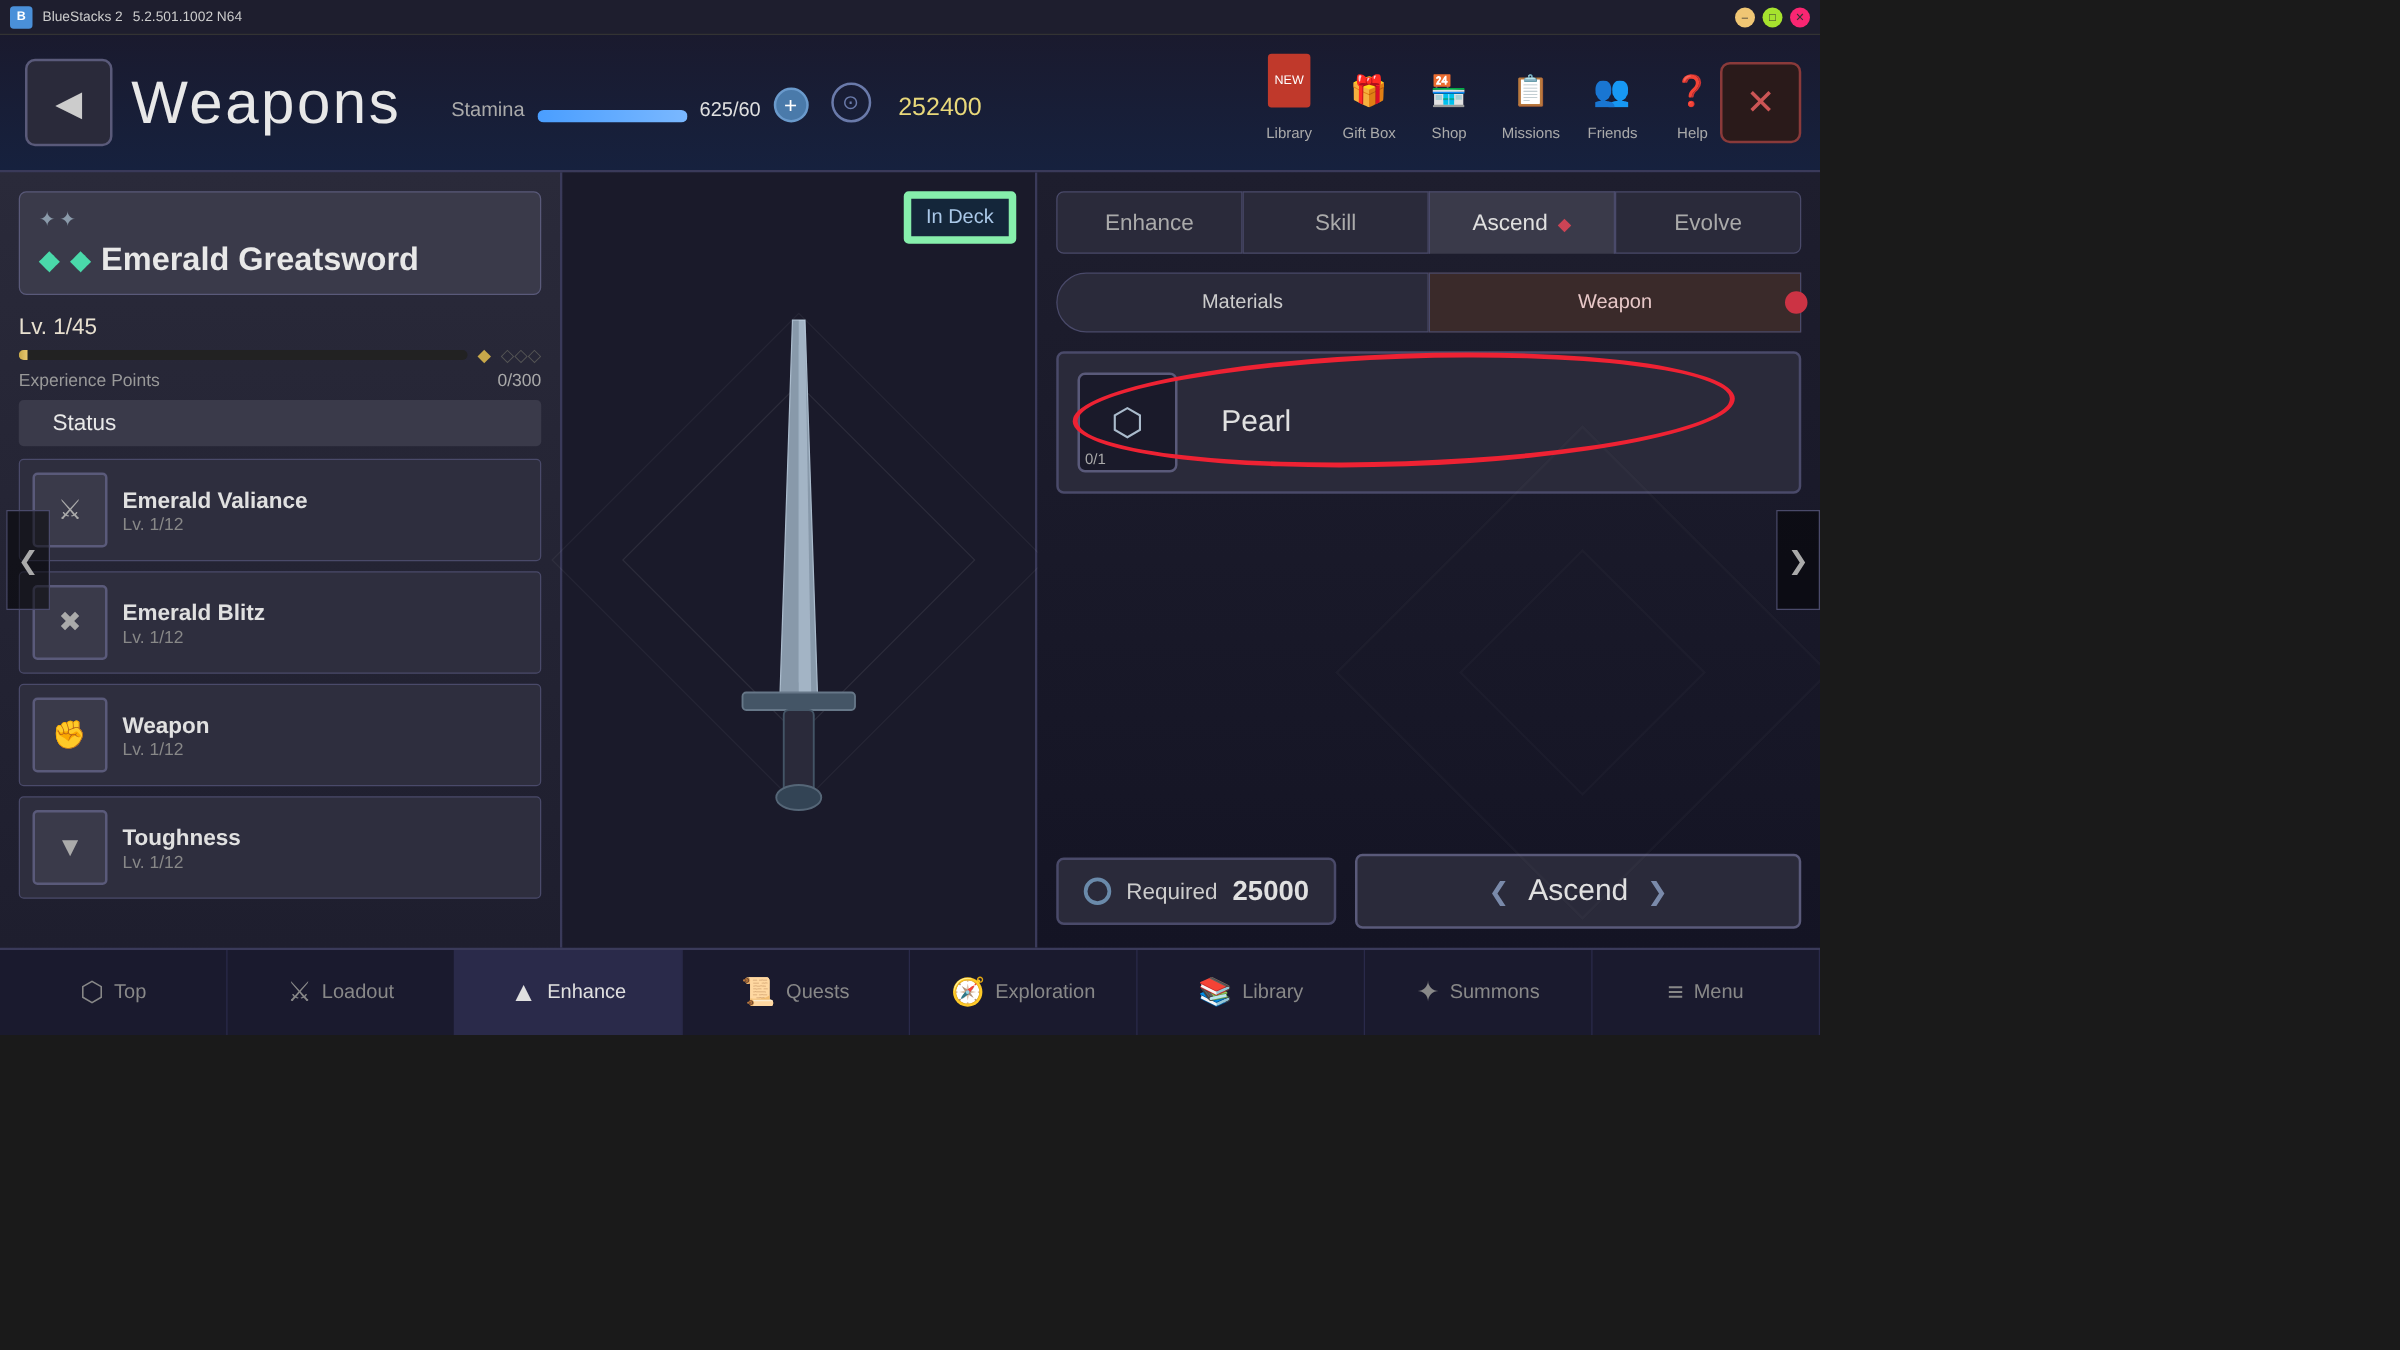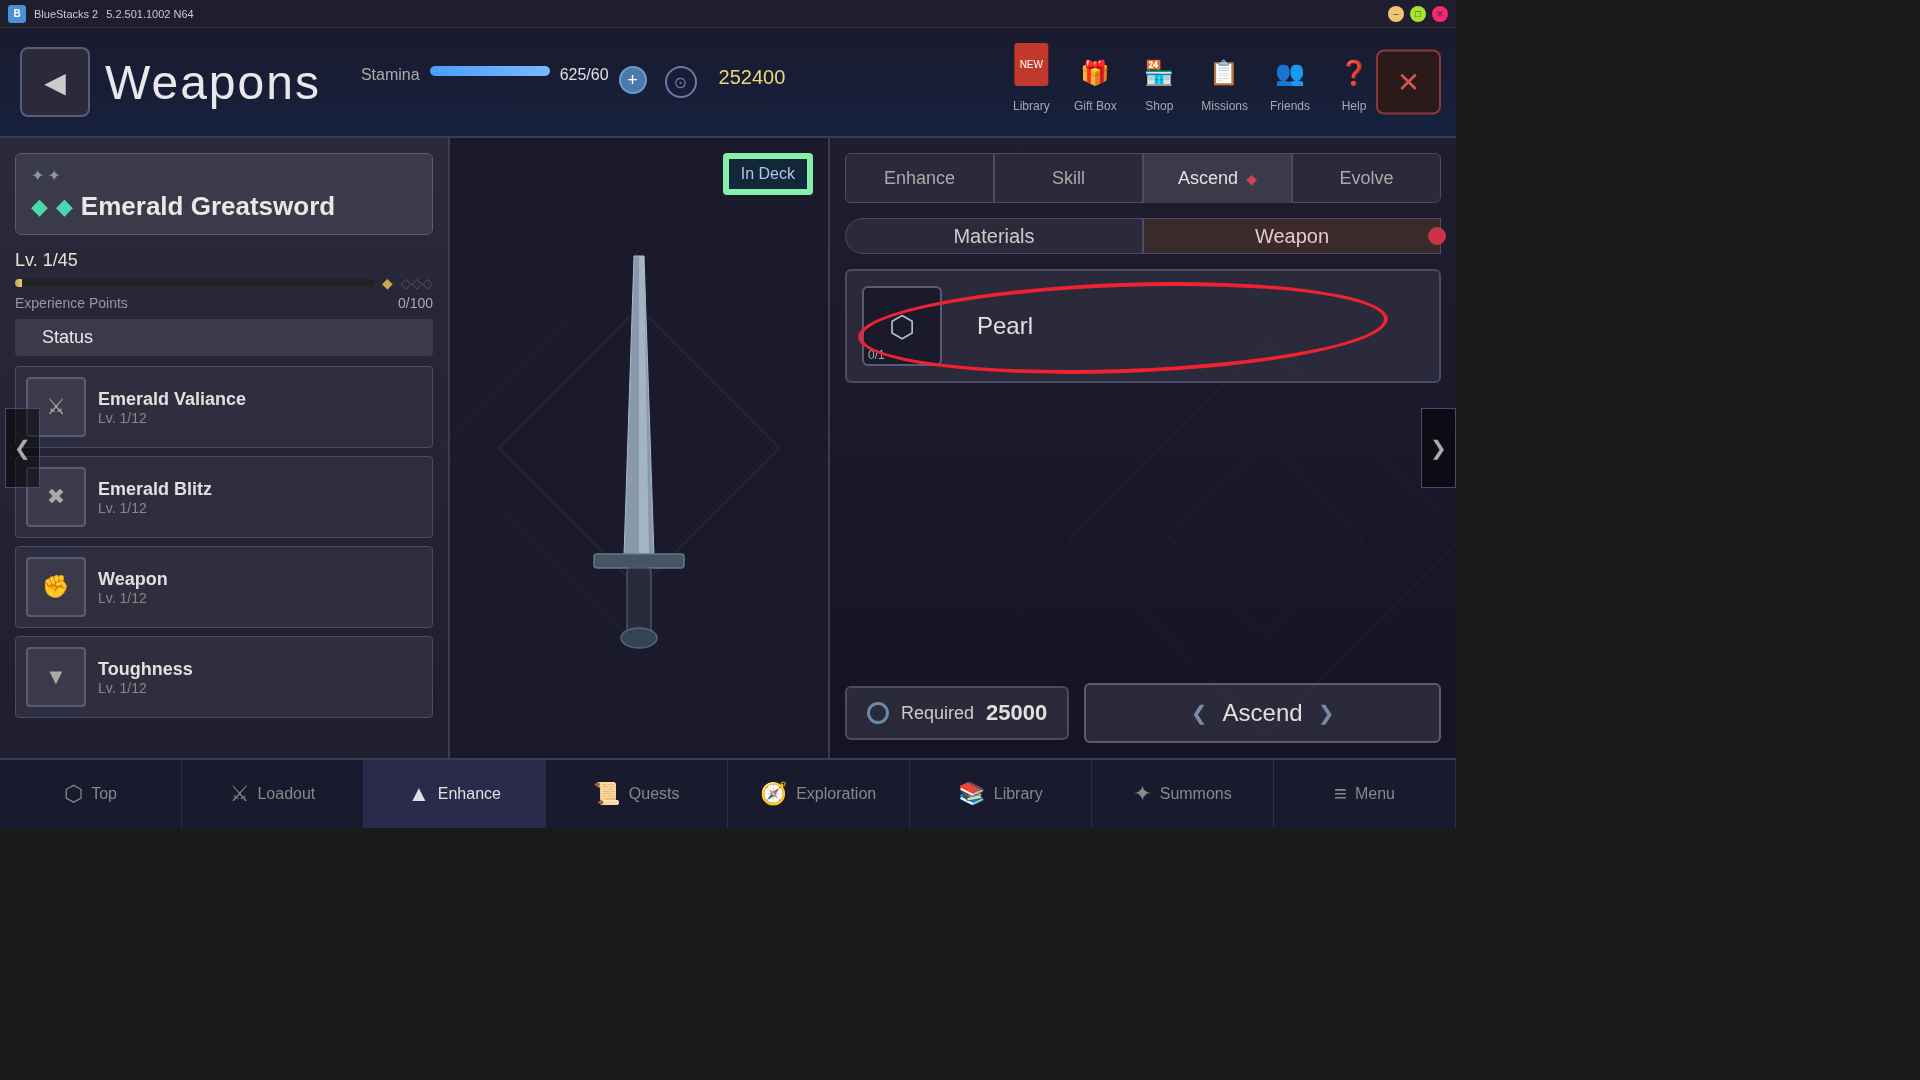--- a/index.html
+++ b/index.html
@@ -83,21 +83,21 @@
 
     .page-title {
       font-size: 48px;
       color: #e8e8e8;
       font-weight: 400;
       letter-spacing: 2px;
       margin-right: 40px;
     }
 
     .stamina-section {
-      display: flex; align-items: flex-start; gap: 10px;
+      display: flex; align-items: flex-end; gap: 10px;
     }
     .stamina-label {
       font-size: 16px; color: #aaa;
     }
     .stamina-bar-container {
       width: 120px; height: 10px;
       background: #333;
       border-radius: 5px;
       overflow: hidden;
     }
@@ -355,25 +355,25 @@
     .tab-btn:first-child { border-radius: 6px 0 0 6px; }
     .tab-btn:last-child { border-radius: 0 6px 6px 0; }
 
     
     .sub-tab-row {
       display: flex; gap: 0; margin-bottom: 15px;
       position: relative;
     }
     .sub-tab-btn {
       flex: 1;
-      height: 36px;
+      height: 48px;
       background: #2a2a3a;
       border: 1px solid #4a4a6a;
       color: #ccc;
-      font-size: 20px;
+      font-size: 16px;
       cursor: pointer;
       display: flex; align-items: center; justify-content: center;
       border-radius: 0;
     }
     .sub-tab-btn:first-child { border-radius: 24px 0 0 24px; }
     .sub-tab-btn:last-child { border-radius: 0 24px 24px 0; background: #3a2a2a; }
     .sub-tab-active-indicator {
       position: absolute;
       right: -5px; top: 50%; transform: translateY(-50%);
       width: 18px; height: 18px;
@@ -597,21 +597,21 @@
         <div class="level-text">Lv. 1/45</div>
         <div style="display:flex; align-items:center; gap:8px;">
           <div class="level-bar-container">
             <div class="level-bar-fill"></div>
           </div>
           <span style="font-size:14px; color:#c8a84a;">◆</span>
           <span style="font-size:14px; color:#555;">◇◇◇</span>
         </div>
         <div class="exp-row">
           <span class="exp-label">Experience Points</span>
-          <span class="exp-value">0/100</span>
+          <span class="exp-value">0/300</span>
         </div>
       </div>
 
       <div class="status-header">
         <span class="status-text">Status</span>
       </div>
 
       <div class="skill-item">
         <div class="skill-icon">⚔</div>
         <div>

